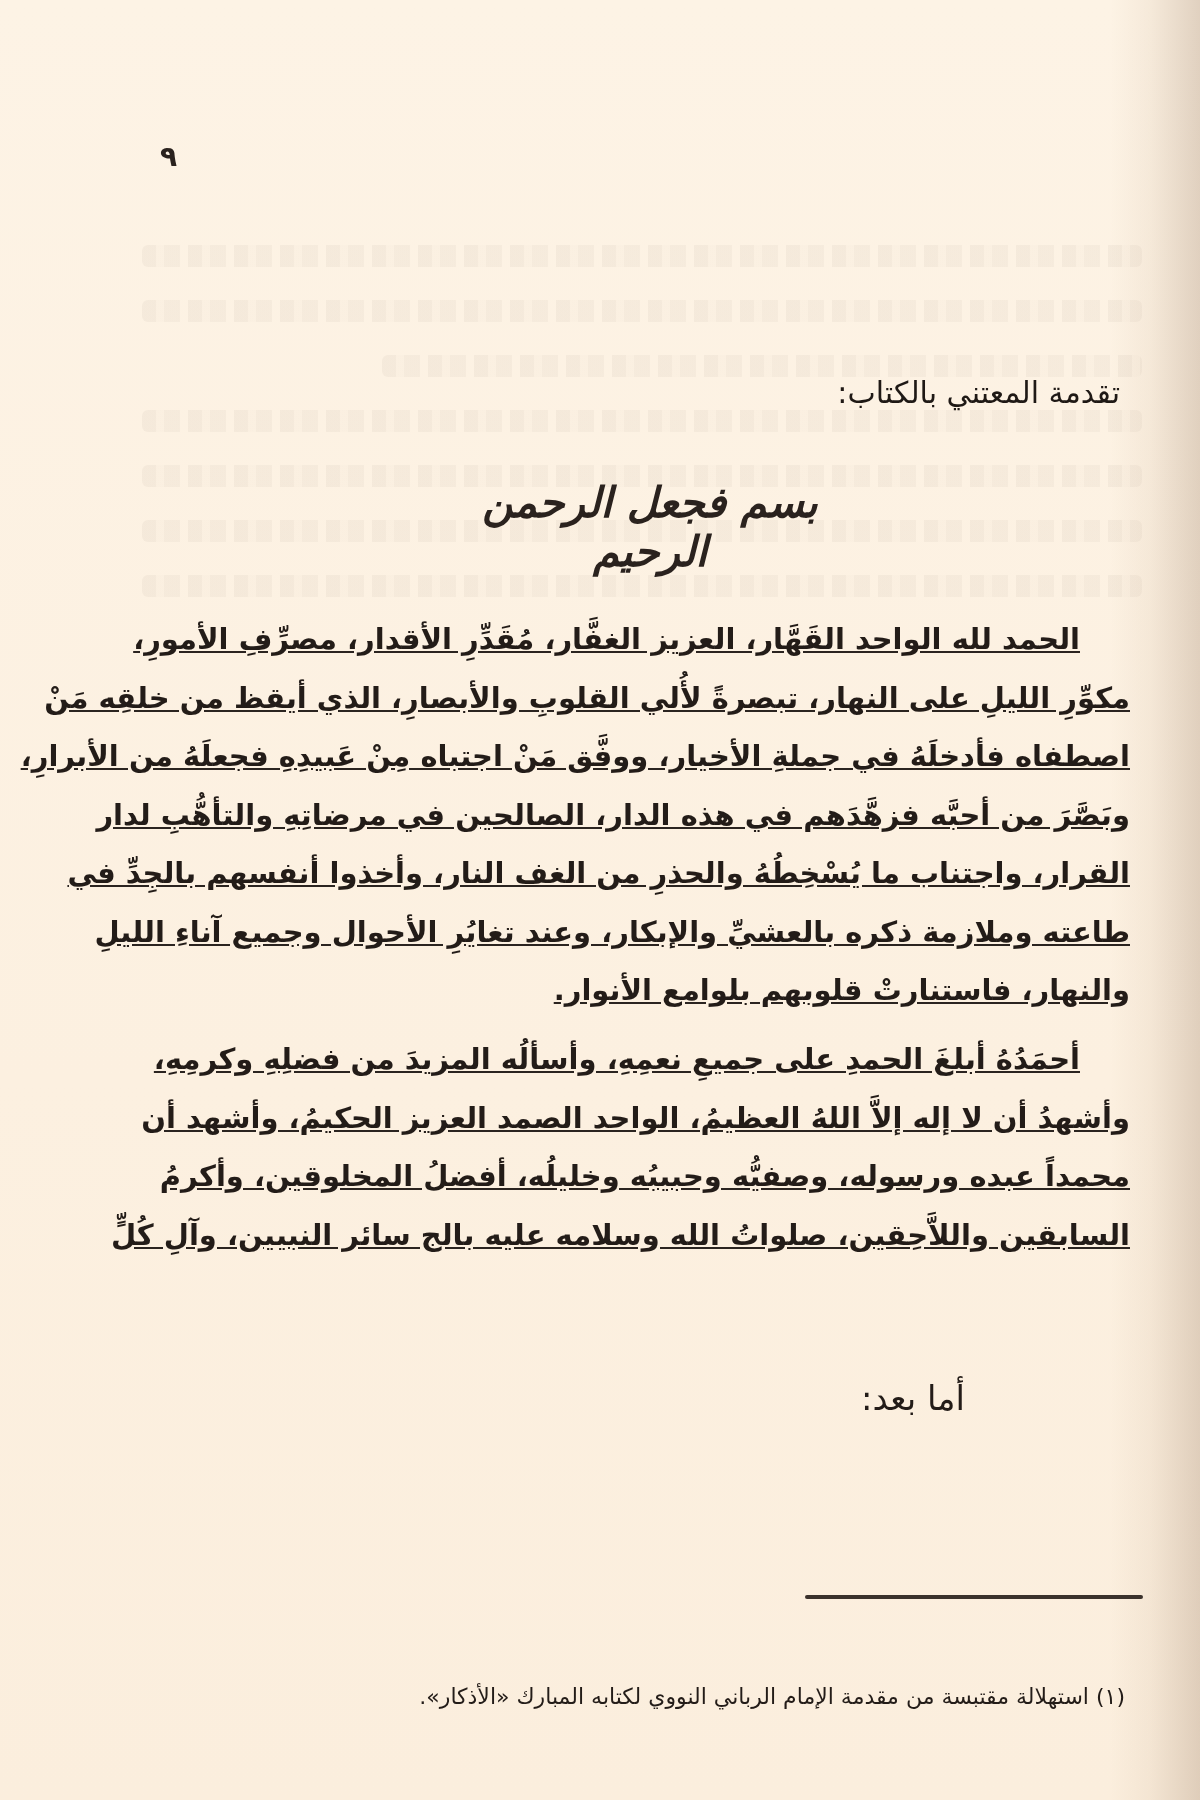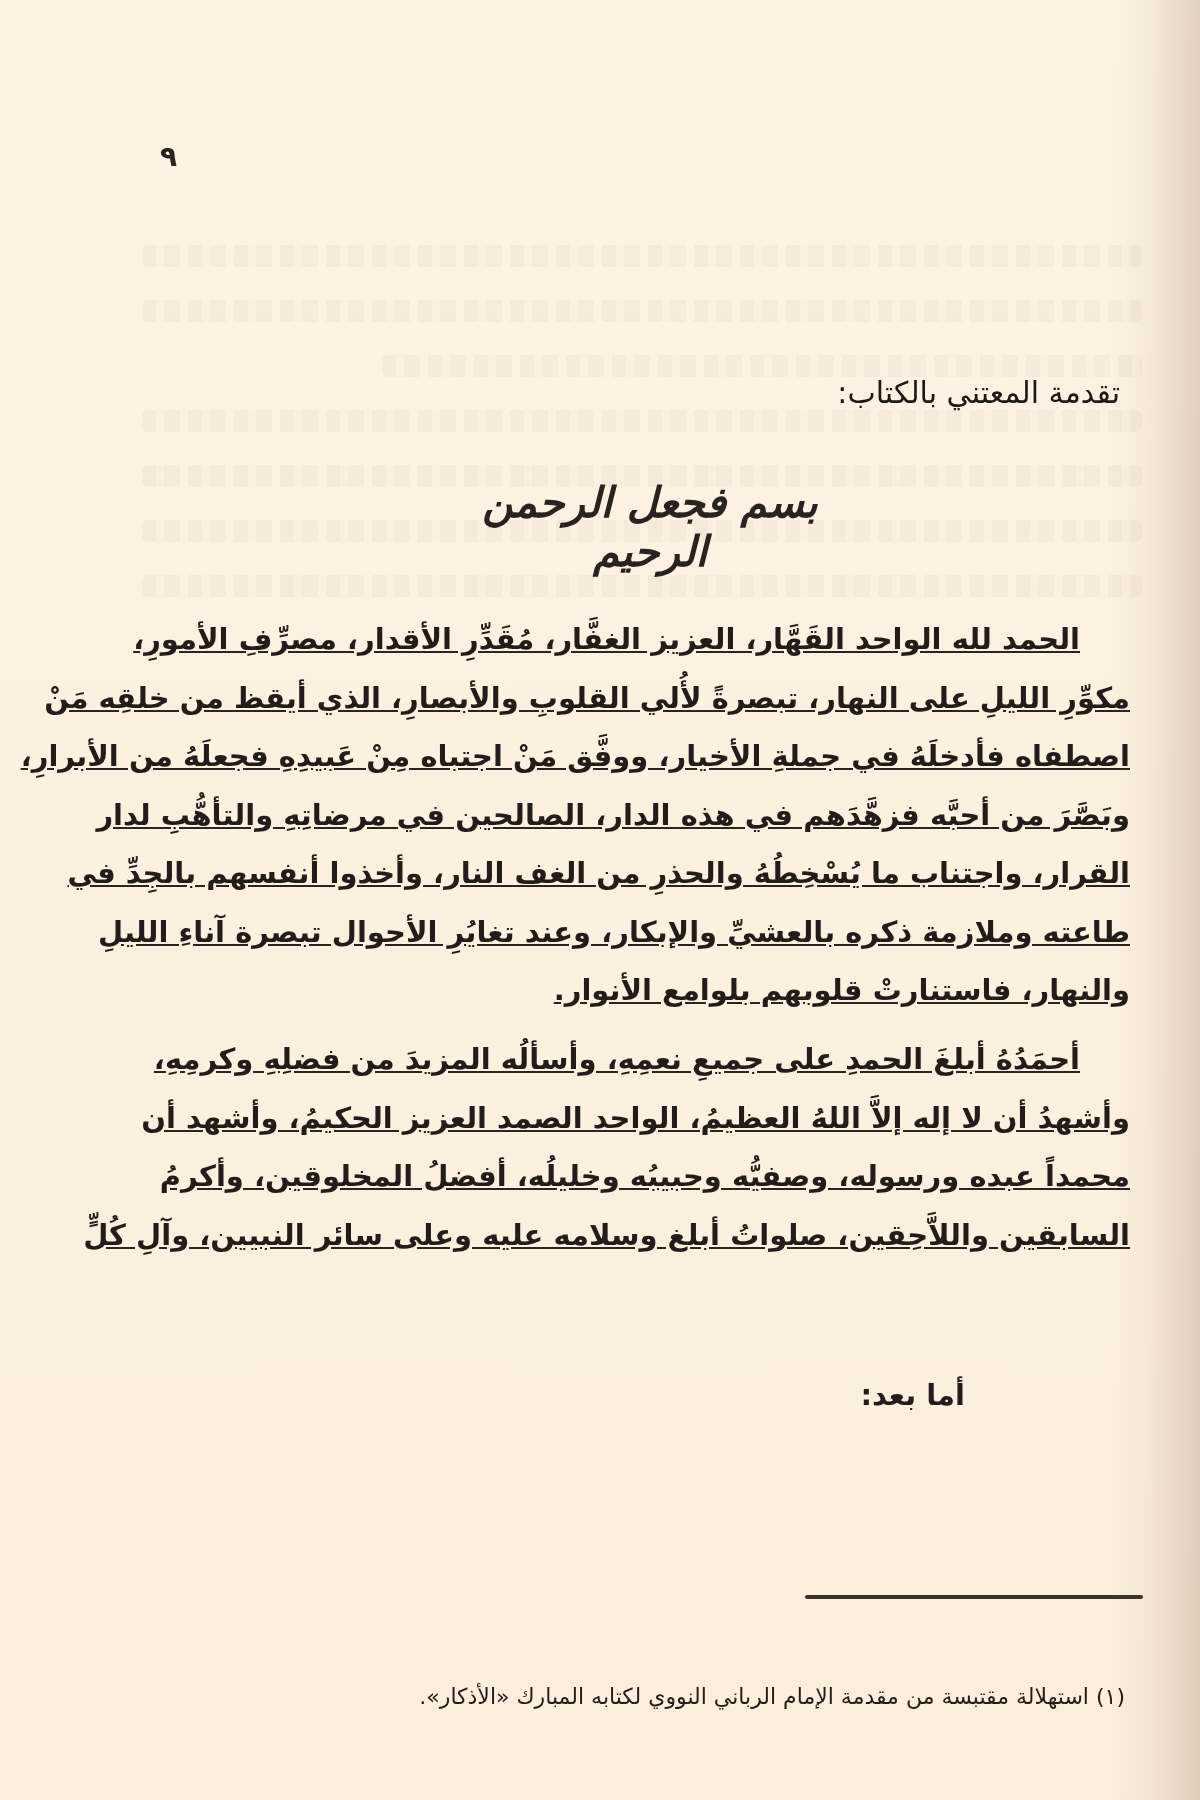--- a/index.html
+++ b/index.html
@@ -88,22 +88,22 @@
     .line.indent {
       padding-right: 50px;
     }
     .para1 { top: 610px; }
     .para2 { top: 1030px; }
     .amma {
       position: absolute;
       right: 235px;
       top: 1378px;
       direction: rtl;
-      font-size: 29px;
-      font-weight: bold;
+      font-size: 34px;
+      font-weight: normal;
       color: #231c18;
     }
     .para3 { top: 1445px; }
     sup.fn-ref {
       font-size: 17px;
       vertical-align: 14px;
       line-height: 0;
     }
     .footnote-rule {
       position: absolute;
@@ -145,29 +145,29 @@
   <div class="basmala">
     <span>بسم فجعل الرحمن الرحيم</span>
   </div>
 
   <div class="text-block para1">
     <span class="line indent">الحمد لله الواحد القَهَّار، العزيز الغفَّار، مُقَدِّرِ الأقدار، مصرِّفِ الأمورِ،</span>
     <span class="line">مكوِّرِ الليلِ على النهار، تبصرةً لأُلي القلوبِ والأبصارِ، الذي أيقظ من خلقِه مَنْ</span>
     <span class="line">اصطفاه فأدخلَهُ في جملةِ الأخيار، ووفَّق مَنْ اجتباه مِنْ عَبيدِهِ فجعلَهُ من الأبرارِ،</span>
     <span class="line">وبَصَّرَ من أحبَّه فزهَّدَهم في هذه الدار، الصالحين في مرضاتِهِ والتأهُّبِ لدار</span>
     <span class="line">القرار، واجتناب ما يُسْخِطُهُ والحذرِ من الغف النار، وأخذوا أنفسهم بالجِدِّ في</span>
-    <span class="line">طاعته وملازمة ذكره بالعشيِّ والإبكار، وعند تغايُرِ الأحوال تبصرة آناءِ الليلِ</span>
+    <span class="line">طاعته وملازمة ذكره بالعشيِّ والإبكار، وعند تغايُرِ الأحوال وجميع آناءِ الليلِ</span>
     <span class="line last">والنهار، فاستنارتْ قلوبهم بلوامع الأنوار.</span>
   </div>
 
   <div class="text-block para2">
     <span class="line indent">أحمَدُهُ أبلغَ الحمدِ على جميعِ نعمِهِ، وأسألُه المزيدَ من فضلِهِ وكرمِهِ،</span>
     <span class="line">وأشهدُ أن لا إله إلاَّ اللهُ العظيمُ، الواحد الصمد العزيز الحكيمُ، وأشهد أن</span>
     <span class="line">محمداً عبده ورسوله، وصفيُّه وحبيبُه وخليلُه، أفضلُ المخلوقين، وأكرمُ</span>
-    <span class="line">السابقين واللاَّحِقين، صلواتُ أبلغ وسلامه عليه وعلى سائر النبيين، وآلِ كُلٍّ</span>
+    <span class="line">السابقين واللاَّحِقين، صلواتُ الله وسلامه عليه بالج سائر النبيين، وآلِ كُلٍّ</span>
   </div>
 
   <div class="amma">أما بعد:</div>
 
 
   <div class="footnote-rule"></div>
 
   <div class="footnote">
     <span>(١)</span>
     <span>استهلالة مقتبسة من مقدمة الإمام الرباني النووي لكتابه المبارك «الأذكار».</span>

